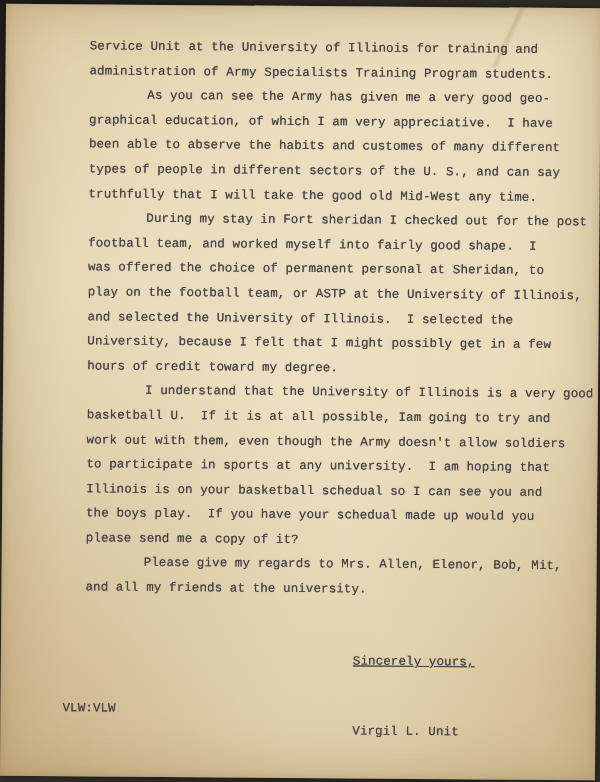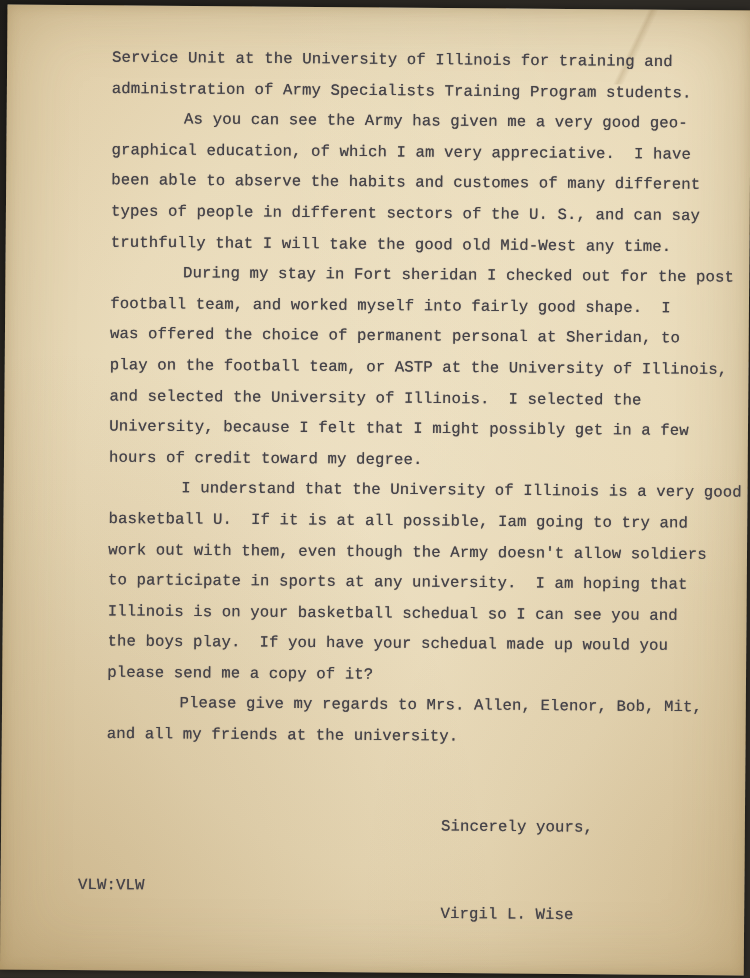--- a/index.html
+++ b/index.html
@@ -62,21 +62,21 @@
   .indent { padding-left: 58px; }
   .closing, .initials, .signature {
     position: absolute;
     font-family: "Liberation Mono", "DejaVu Sans Mono", monospace;
     font-size: 12.5px;
     color: var(--ink, #454349);
     white-space: pre;
     letter-spacing: 0.1px;
     text-shadow: 0 0 0.7px rgba(60, 55, 62, 0.75);
   }
-  .closing   { left: 352px; top: 648px; }
+  .closing   { left: 352px; top: 648px; text-decoration: underline; }
   .initials  { left: 62px;  top: 697px; text-align: right; }
   .signature { left: 352px; top: 718px; }
 </style>
 </head>
 <body>
 
 <div class="scan">
   <div class="paper">
     <div class="crease"></div>
     <div class="letter-body">
@@ -99,15 +99,15 @@
         <div class="line">work out with them, even though the Army doesn't allow soldiers</div>
         <div class="line">to participate in sports at any university.  I am hoping that</div>
         <div class="line">Illinois is on your basketball schedual so I can see you and</div>
         <div class="line">the boys play.  If you have your schedual made up would you</div>
         <div class="line">please send me a copy of it?</div>
         <div class="line indent">Please give my regards to Mrs. Allen, Elenor, Bob, Mit,</div>
         <div class="line">and all my friends at the university.</div>
       </div>
     <div class="closing">Sincerely yours,</div>
     <div class="initials">VLW:VLW</div>
-    <div class="signature">Virgil L. Wise</div>
+    <div class="signature">Virgil L. Unit</div>
   </div>
 </div>
 
 </body></html>

